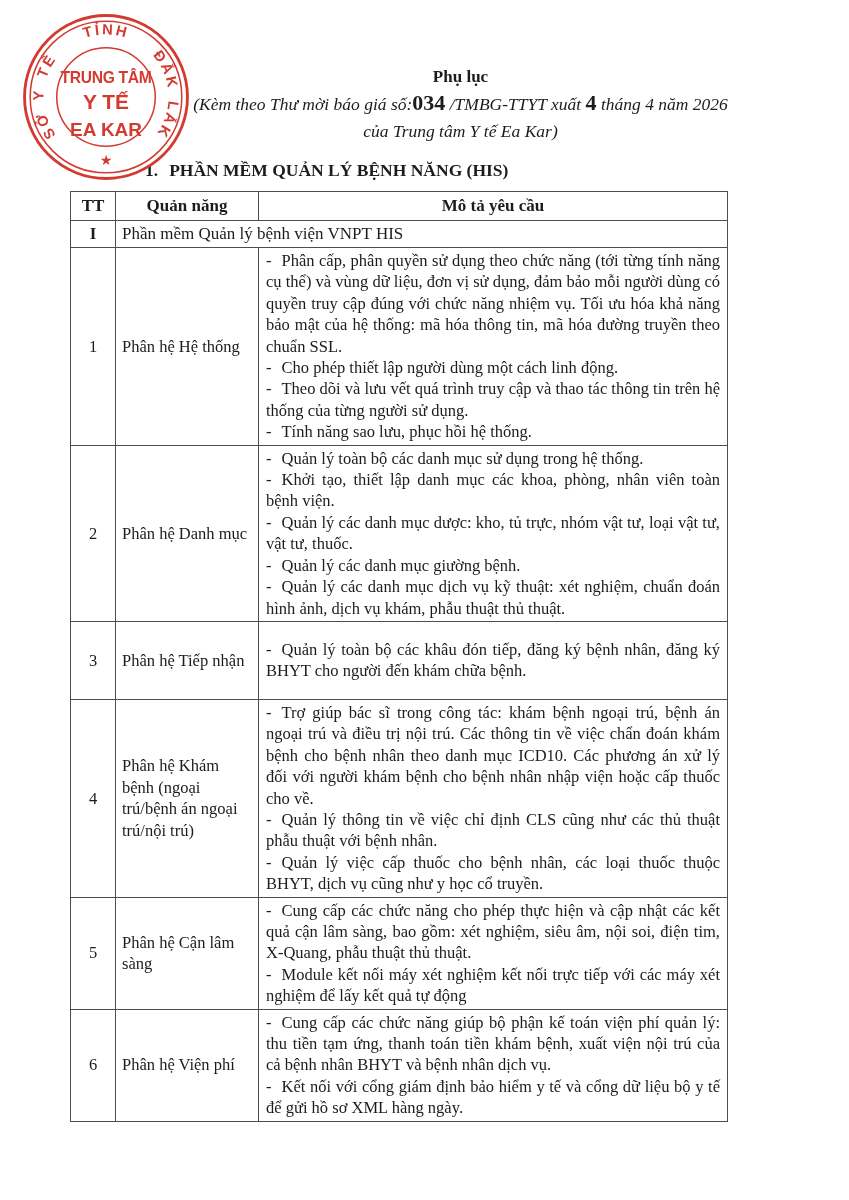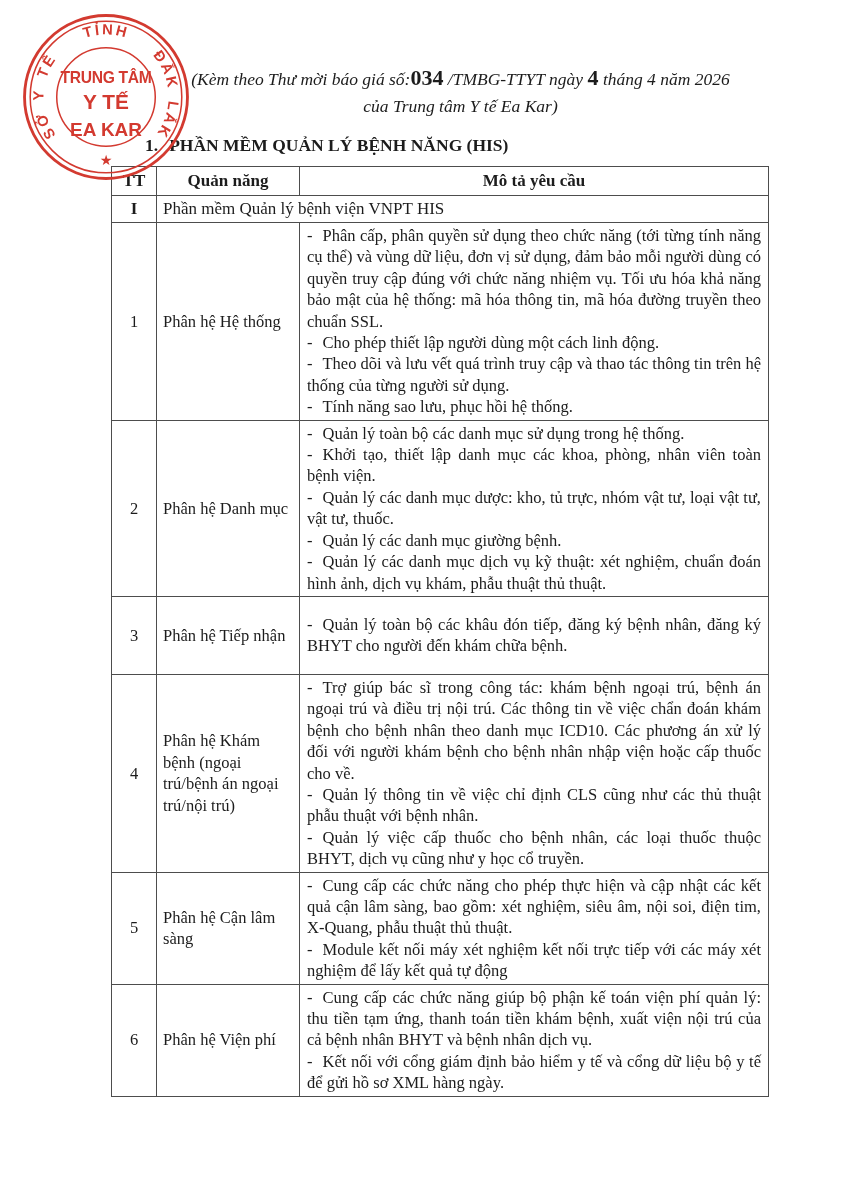--- a/index.html
+++ b/index.html
@@ -23,21 +23,21 @@
   
   .header{padding-top:64px;margin-left:150px;margin-right:78px;text-align:center;}
   .appendix{font-weight:bold;font-size:17px;line-height:25px;}
   .doc-title{font-weight:bold;font-size:18.5px;line-height:26px;letter-spacing:0.2px;}
   .subtitle{font-style:italic;font-size:17.5px;line-height:27px;white-space:nowrap;}
   .subtitle .plain{font-style:normal;font-size:22px;font-weight:bold;}
   
   .section-heading{margin:12px 0 8px 145px;font-weight:bold;font-size:17.5px;line-height:26px;}
   .section-heading .num{margin-right:11px;}
   
-  table.spec{border-collapse:collapse;margin-left:111px;width:657px;
+  table.spec{border-collapse:collapse;margin-left:70px;width:657px;
     font-size:16.5px;line-height:21.4px;table-layout:fixed;}
   table.spec th,table.spec td{border:1px solid #4d4d4d;vertical-align:middle;}
   col.c1{width:45px;} col.c2{width:143px;} col.c3{width:469px;}
   thead th{font-weight:bold;text-align:center;height:26px;padding:1px 2px;font-size:17px;}
   tr.group-row{height:27px;}
   tr.group-row .g-index{text-align:center;font-weight:bold;font-size:17px;}
   tr.group-row .g-title{font-weight:normal;padding:1px 6px;font-size:17px;}
   td.c-tt{text-align:center;padding:2px 2px;}
   td.c-mod{padding:3px 6px;vertical-align:middle;}
   td.c-desc{padding:2px 7px 2px 7px;text-align:justify;}
@@ -67,21 +67,22 @@
         <textPath href="#arc" startOffset="99%">ĐẮK LẮK</textPath>
       </text>
       <text x="95" y="80" class="center-line1">TRUNG TÂM</text>
       <text x="95" y="108" class="center-line2">Y TẾ</text>
       <text x="95" y="136" class="center-line3">EA KAR</text>
       <text x="95" y="167" class="star-glyph">★</text>
     </svg>
   </div>
 
   <div class="header">
-    <div class="subtitle"><span>(Kèm theo Thư mời báo giá số:</span><span class="plain">034</span><span> /TMBG-TTYT ngày </span><span class="plain">4</span><span> tháng 4 năm 2026</span></div>
+    <div class="appendix">Phụ lục</div>
+    <div class="subtitle"><span>(Kèm theo Thư mời báo giá số:</span><span class="plain">034</span><span> /TMBG-TTYT xuất </span><span class="plain">4</span><span> tháng 4 năm 2026</span></div>
     <div class="subtitle">của Trung tâm Y tế Ea Kar)</div>
   </div>
 
   <div class="section-heading">
     <span class="num">1.</span><span>PHẦN MỀM QUẢN LÝ BỆNH NĂNG (HIS)</span>
   </div>
 
   <table class="spec">
     <colgroup>
         <col class="c1">

